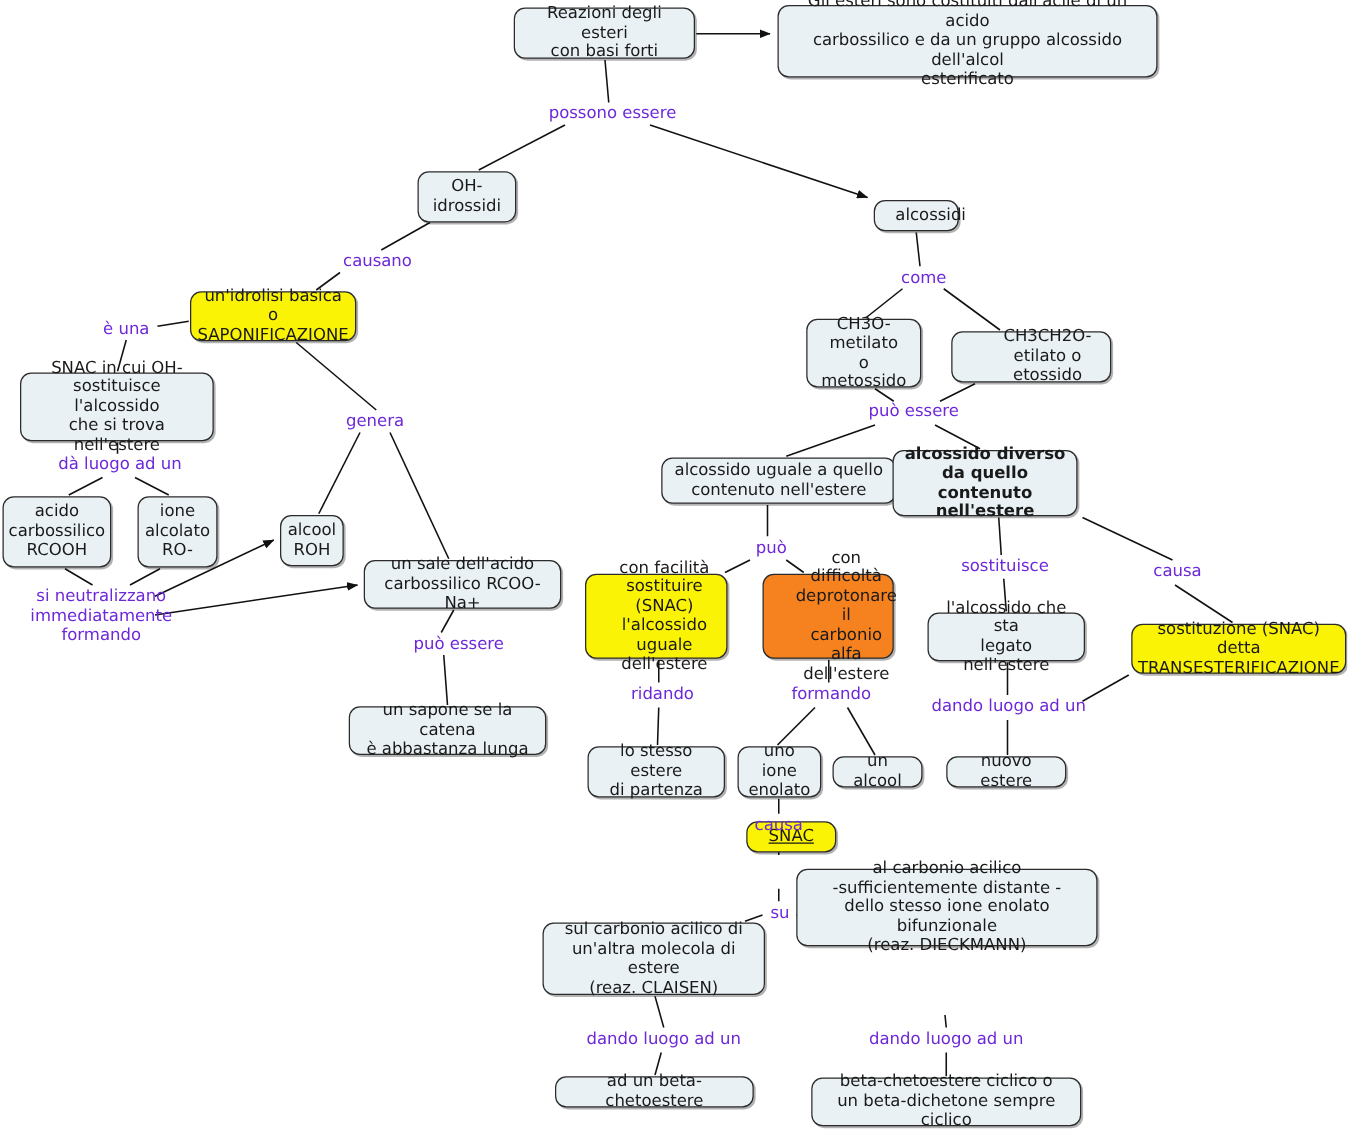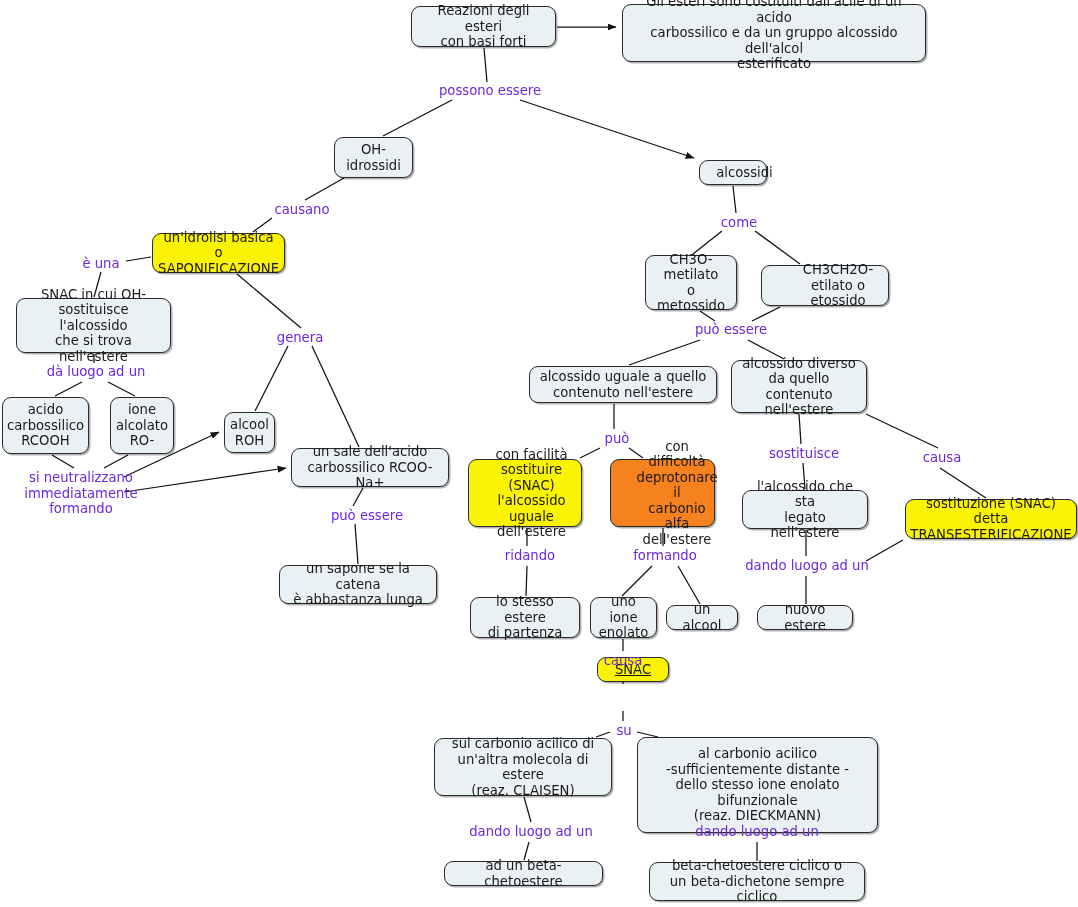--- a/index.html
+++ b/index.html
@@ -142,21 +142,21 @@
       <div class="node" style="left: 645px; top: 255px; width: 92px; height: 55px;"><span>CH3O-
 metilato
 o metossido</span></div>
       <div class="node" style="left: 761px; top: 265px; width: 128px; height: 41px; padding-left: 33px;"><span>CH3CH2O-
 etilato o etossido</span></div>
       <div class="node" style="left: 16px; top: 298px; width: 155px; height: 55px;"><span>SNAC in cui OH-
 sostituisce l'alcossido
 che si trova nell'estere</span></div>
       <div class="node" style="left: 529px; top: 366px; width: 188px; height: 37px; align-items: center;"><span>alcossido uguale a quello
 contenuto nell'estere</span></div>
-      <div class="node" style="left: 731px; top: 360px; width: 136px; height: 53px;"><span>alcossido diverso
+      <div class="node" style="left: 714px; top: 360px; width: 148px; height: 53px; font-weight: bold;"><span>alcossido diverso
 da quello contenuto
 nell'estere</span></div>
       <div class="node" style="left: 2px; top: 397px; width: 87px; height: 57px;"><span>acido
 carbossilico
 RCOOH</span></div>
       <div class="node" style="left: 110px; top: 397px; width: 64px; height: 57px;"><span>ione
 alcolato
 RO-</span></div>
       <div class="node" style="left: 224px; top: 412px; width: 51px; height: 41px;"><span>alcool
 ROH</span></div>
@@ -177,21 +177,21 @@
       <div class="node" style="left: 470px; top: 597px; width: 110px; height: 41px;"><span>lo stesso estere
 di partenza</span></div>
       <div class="node" style="left: 590px; top: 597px; width: 67px; height: 41px;"><span>uno ione
 enolato</span></div>
       <div class="node" style="left: 666px; top: 605px; width: 72px; height: 25px;"><span>un alcool</span></div>
       <div class="node" style="left: 757px; top: 605px; width: 96px; height: 25px;"><span>nuovo estere</span></div>
       <div class="node yellow" style="left: 597px; top: 657px; width: 72px; height: 25px; text-decoration: underline;"><span>SNAC</span></div>
       <div class="node" style="left: 434px; top: 738px; width: 178px; height: 58px;"><span>sul carbonio acilico di
 un'altra molecola di estere
 (reaz. CLAISEN)</span></div>
-      <div class="node" style="left: 637px; top: 737px; width: 241px; height: 96px;"><span>al carbonio acilico
+      <div class="node" style="left: 637px; top: 695px; width: 241px; height: 62px;"><span>al carbonio acilico
 -sufficientemente distante -
 dello stesso ione enolato bifunzionale
 (reaz. DIECKMANN)</span></div>
       <div class="node" style="left: 444px; top: 861px; width: 159px; height: 25px;"><span>ad un beta-chetoestere</span></div>
       <div class="node" style="left: 649px; top: 862px; width: 216px; height: 39px;"><span>beta-chetoestere ciclico o
 un beta-dichetone sempre ciclico</span></div>
       <div class="node" style="left: 279px; top: 565px; width: 158px; height: 39px;"><span>un sapone se la catena
 è abbastanza lunga</span></div>
     </div>
   <div id="label-layer">

